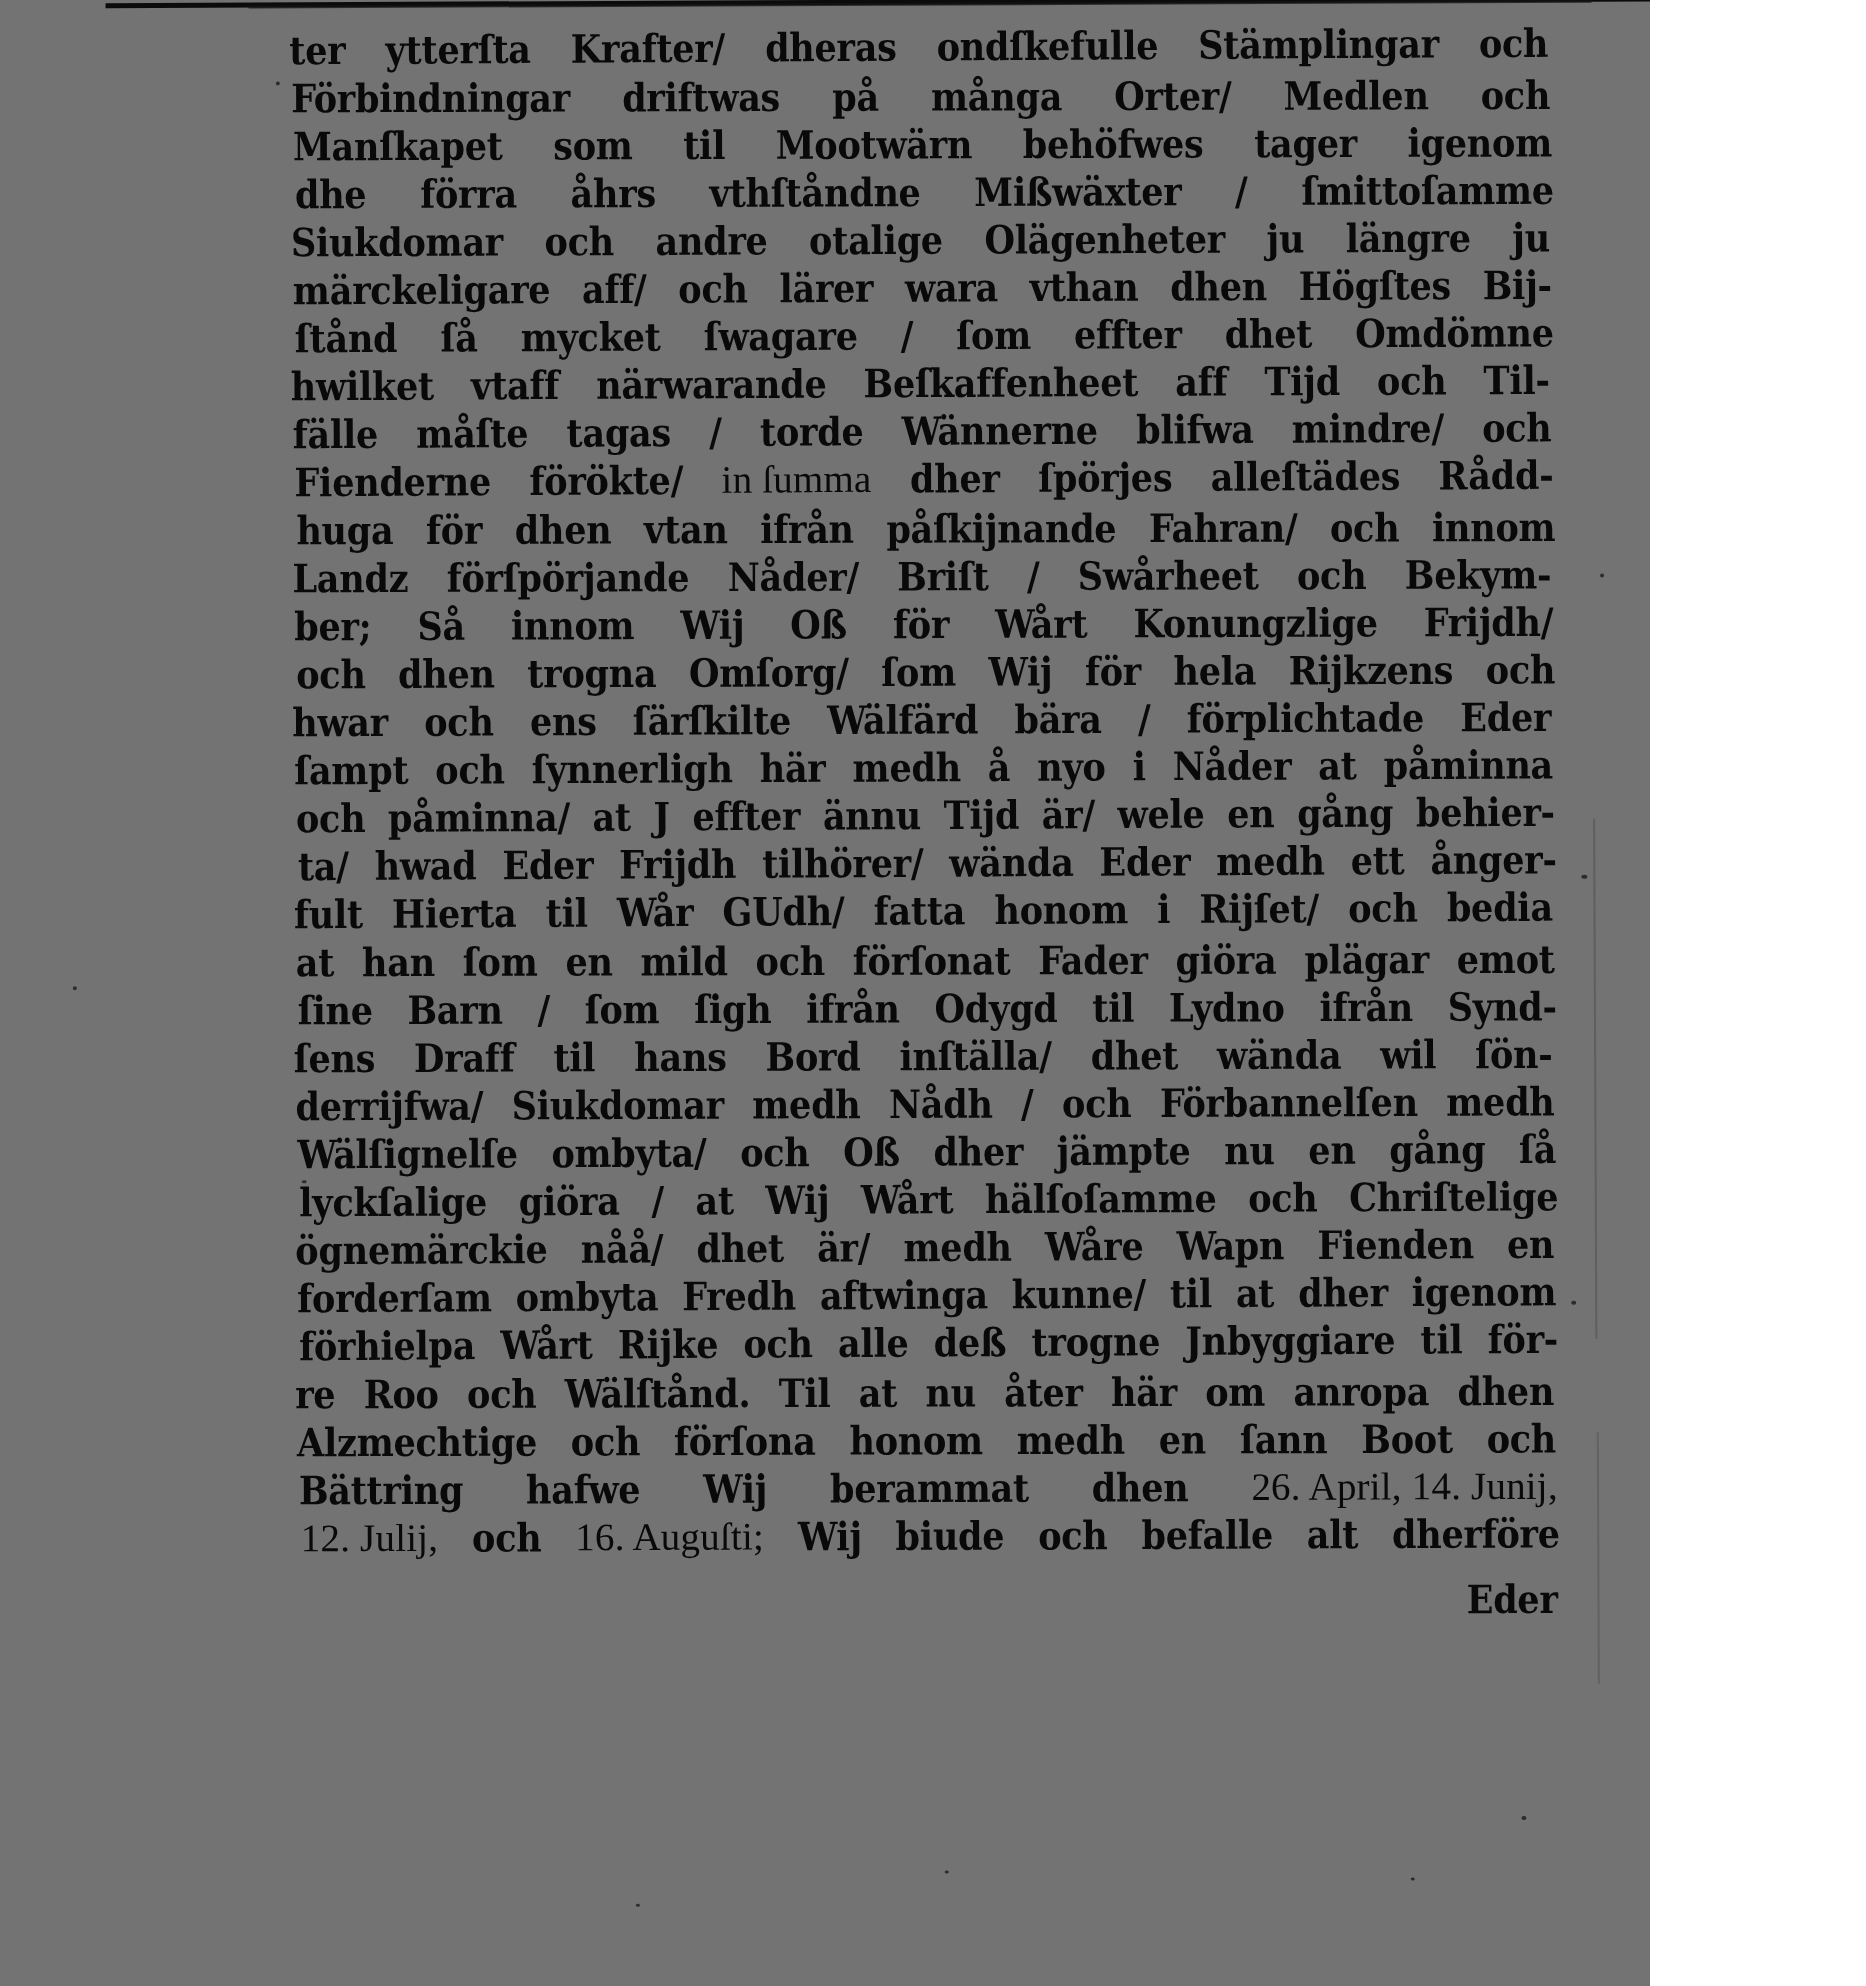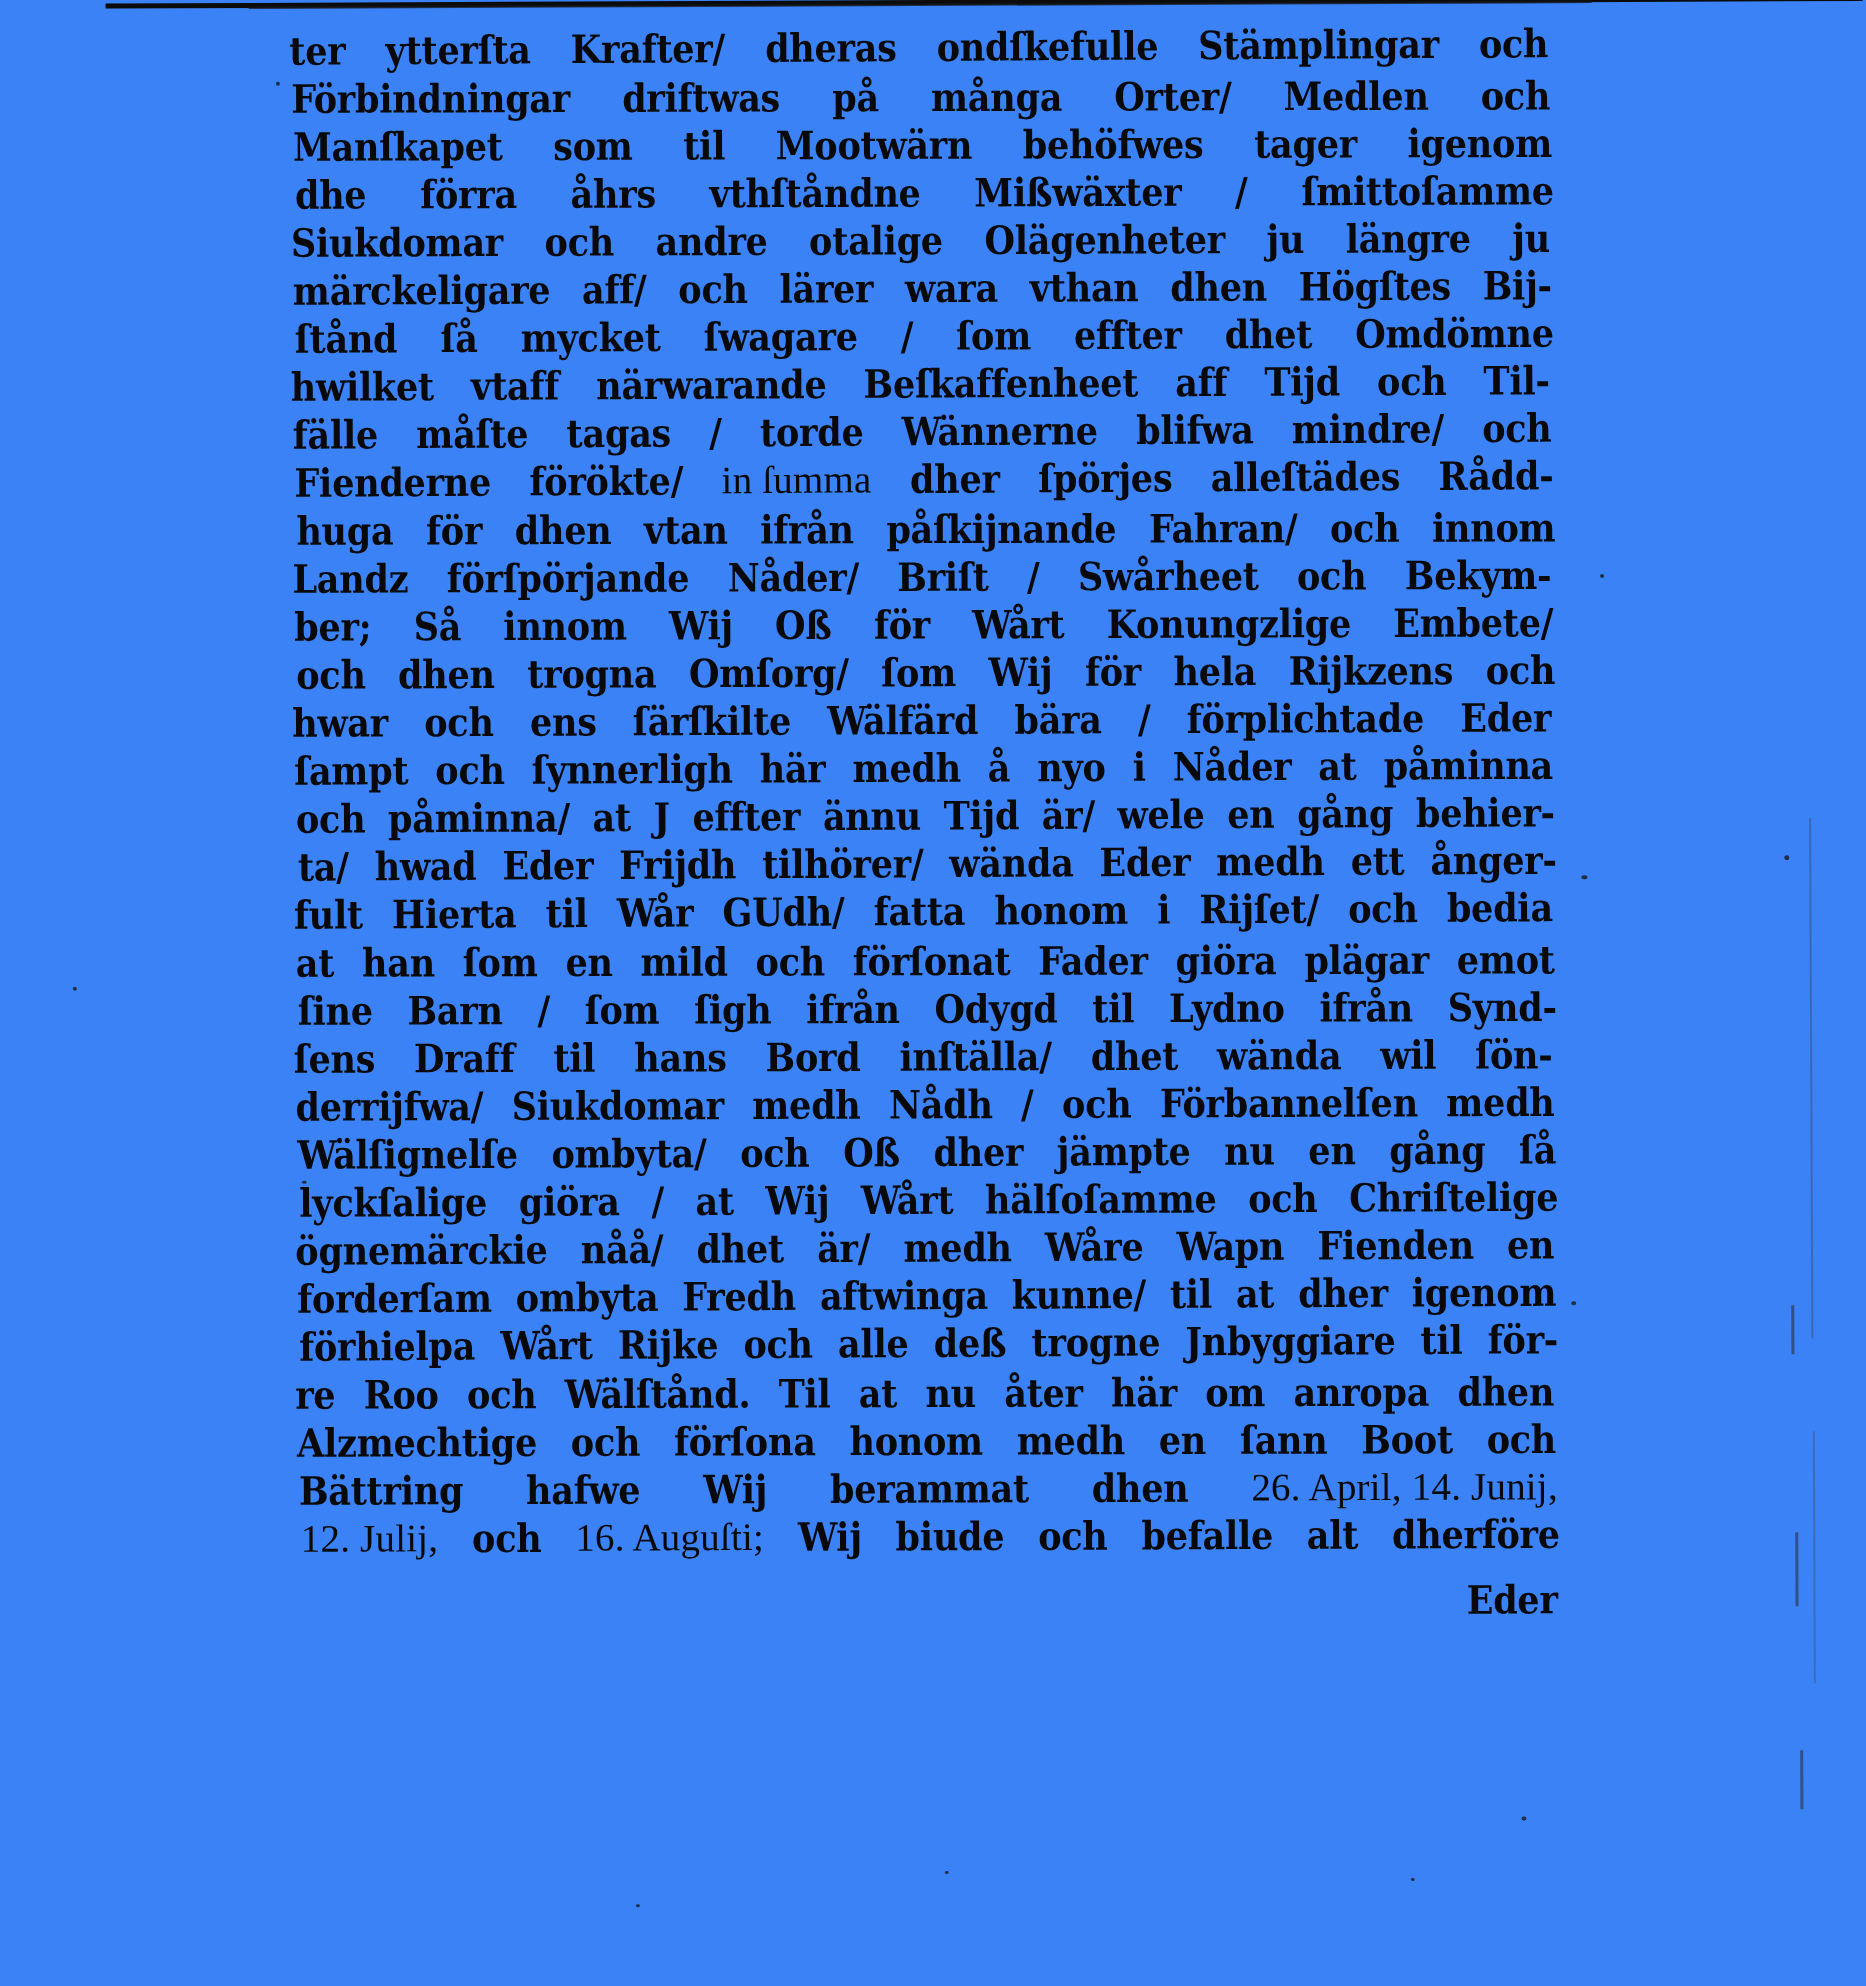--- a/index.html
+++ b/index.html
@@ -3,23 +3,23 @@
 <meta charset="utf-8">
 <style>
   html, body {
     margin: 0;
     padding: 0;
     background: #ffffff;
   }
 
   #page {
     position: relative;
-    width: 1866px;
+    width: 1650px;
     height: 1987px;
-    background: #3b82f6;
+    background: #737373;
     overflow: hidden;
     font-family: "DejaVu Serif", serif;
   }
 
   
   #scan-top-edge {
     position: absolute;
     left: 109px;
     top: 0;
     width: 1757px;
@@ -278,21 +278,21 @@
         </div>
         <div class="ln fraktur just" style="transform: translateX(0px) rotate(0.047619deg);">
           <span class="w">ber;</span>
           <span class="w">Så</span>
           <span class="w">innom</span>
           <span class="w">Wij</span>
           <span class="w">Oß</span>
           <span class="w">för</span>
           <span class="w">Wårt</span>
           <span class="w">Konungzlige</span>
-          <span class="w">Embete/</span>
+          <span class="w">Frijdh/</span>
         </div>
         <div class="ln fraktur just" style="transform: translateX(1.7px) rotate(0.0238095deg);">
           <span class="w">och</span>
           <span class="w">dhen</span>
           <span class="w">trogna</span>
           <span class="w">Omſorg/</span>
           <span class="w">ſom</span>
           <span class="w">Wij</span>
           <span class="w">för</span>
           <span class="w">hela</span>

